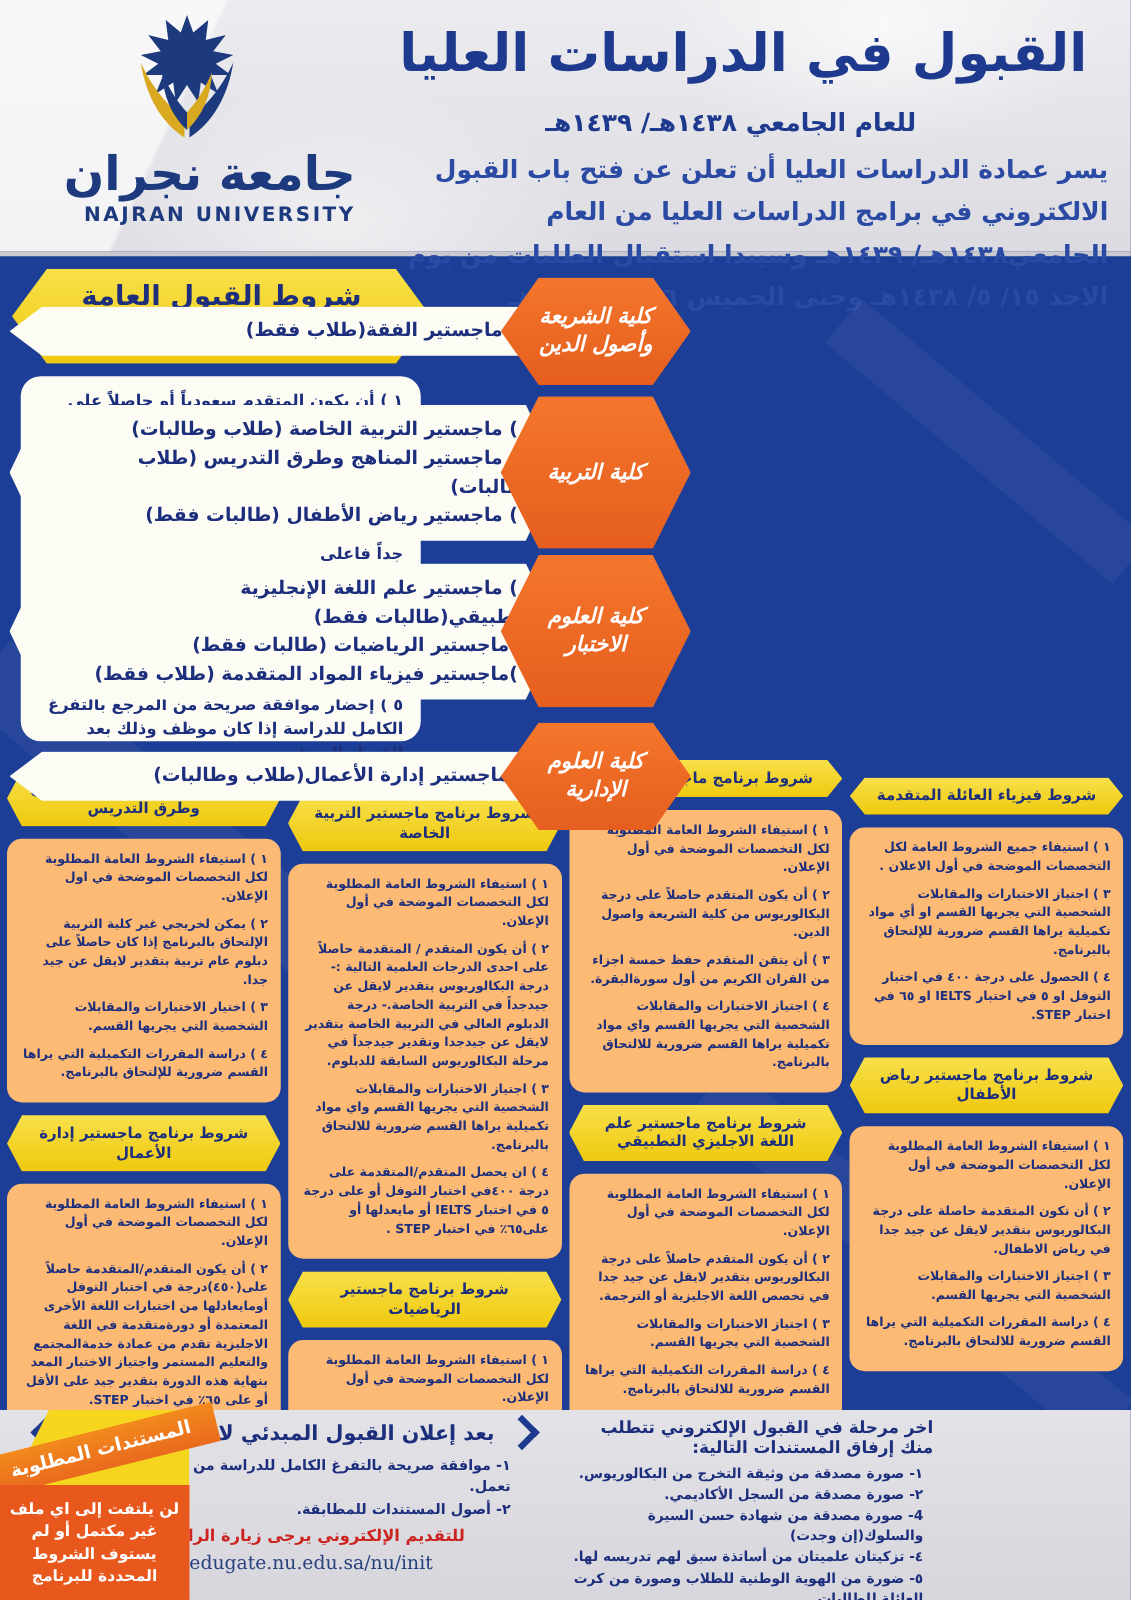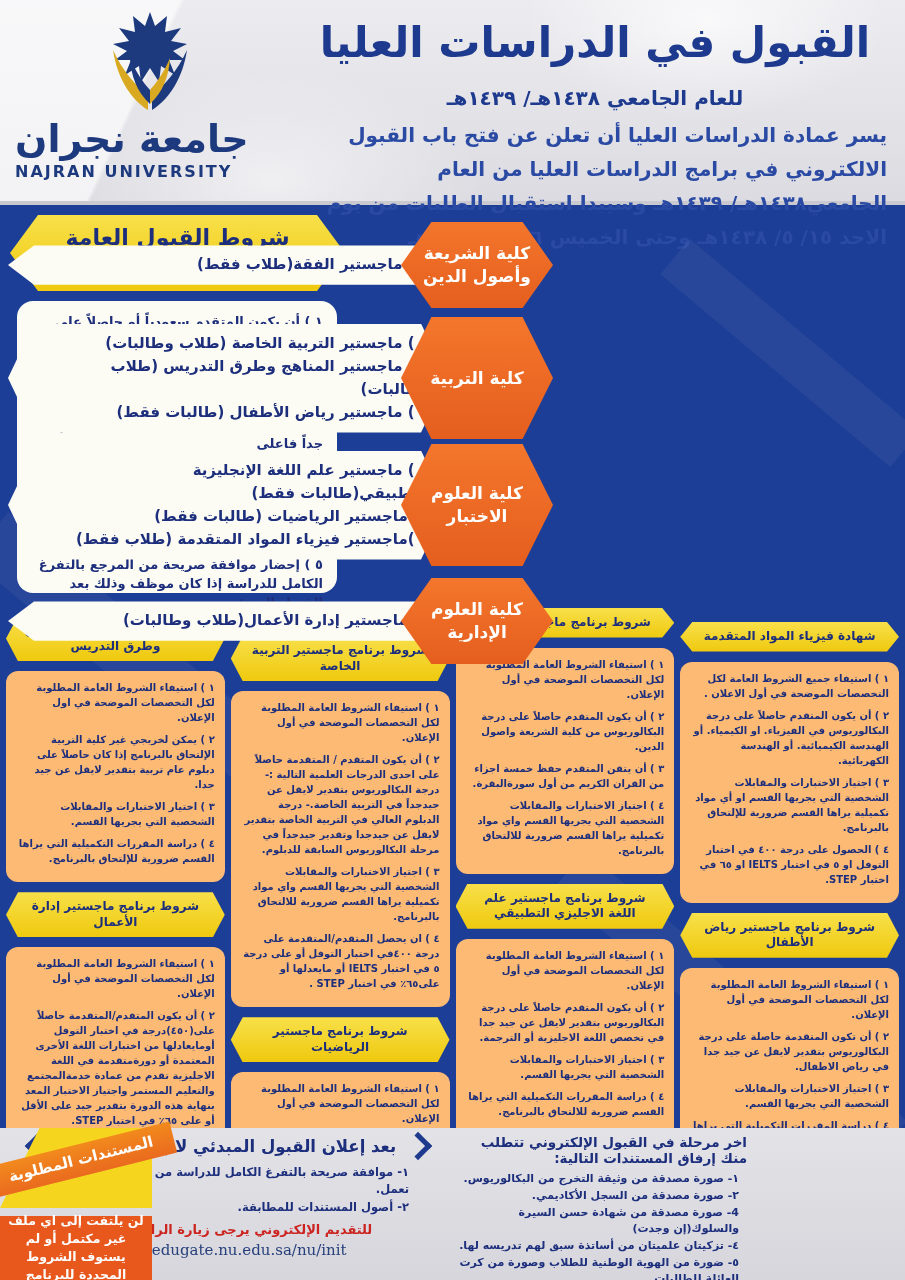--- a/index.html
+++ b/index.html
@@ -12,27 +12,27 @@
   
   .hdr{
     position:absolute; top:0; left:0; width:905px; height:205px;
     background:
       linear-gradient(115deg, rgba(255,255,255,.65) 0 18%, rgba(255,255,255,0) 18.5%),
       radial-gradient(ellipse 260px 140px at 78% 10%, rgba(255,255,255,.7), rgba(255,255,255,0) 70%),
       radial-gradient(ellipse 300px 160px at 30% 90%, rgba(255,255,255,.55), rgba(255,255,255,0) 70%),
       linear-gradient(180deg,#ececf0,#dbdbe1);
     border-bottom:4px solid #c9c9cf;
   }
-  .logo{ position:absolute; top:10px; right:620px; left:15px; height:190px; text-align:left; direction:ltr;}
+  .logo{ position:absolute; top:10px; right:620px; left:15px; height:190px; text-align:right; direction:ltr;}
   .logo svg{ display:block; margin:0 auto; }
   .logo-ar{ font-size:38px; font-weight:bold; color:#1d3a7e; line-height:1; margin-top:2px; }
   .logo-en{ font-size:16px; font-weight:bold; color:#1d3a7e; letter-spacing:2px; margin-top:4px; }
   .hdr-title{ position:absolute; top:18px; right:30px; width:560px; text-align:center;
     font-size:42px; font-weight:bold; color:#1e3a8e; }
-  .hdr-sub{ position:absolute; top:86px; right:30px; width:560px; text-align:center;
+  .hdr-sub{ position:absolute; top:86px; right:40px; width:560px; text-align:center;
     font-size:20px; font-weight:bold; color:#1e3a8e; }
   .hdr-intro{ position:absolute; top:118px; right:18px; width:590px;
     font-size:20px; font-weight:bold; color:#2a4aa4; line-height:1.7; text-align:right; }
   
   .deco{ position:absolute; background:rgba(255,255,255,.05); pointer-events:none; }
   .deco.d1{ width:420px; height:60px; transform:rotate(40deg); left:-60px; top:640px; }
   .deco.d2{ width:420px; height:50px; transform:rotate(40deg); left:520px; top:980px; }
   .deco.d3{ width:300px; height:46px; transform:rotate(40deg); left:640px; top:330px; }
 
   
@@ -58,21 +58,21 @@
     flex:1; background:#fcfcf4; margin-right:-46px; z-index:1;
     clip-path:polygon(0 50%, 26px 0, calc(100% - 26px) 0, 100% 50%, calc(100% - 26px) 100%, 26px 100%);
     direction:rtl; text-align:right; color:#1c2e7c; font-weight:bold;
     display:flex; flex-direction:column; justify-content:center;
     padding:8px 18px 8px 56px; font-size:15px; line-height:1.55;
   }
   .col-row .hex{
     width:152px; z-index:2; background:linear-gradient(180deg,#f4762c,#e55e1e);
     clip-path:polygon(0 50%, 20% 0, 80% 0, 100% 50%, 80% 100%, 20% 100%);
     display:flex; align-items:center; justify-content:center; text-align:center;
-    color:#fff; font-size:17px; font-weight:bold; line-height:1.35; padding:6px 20px;
+    color:#fff; font-size:17px; font-weight:bold; line-height:1.35; padding:6px 20px;font-style:italic;
   }
   .r1{ height:86px; } .r2{ height:114px; } .r3{ height:114px; } .r4{ height:92px; }
   .r1 .hex,.r4 .hex{ height:86px; } .r2 .hex,.r3 .hex{ height:122px; }
   
   .grid{
     position:absolute; top:608px; left:6px; width:893px; height:520px;
     display:grid; grid-template-columns:repeat(4,1fr); gap:6px; direction:ltr; overflow:hidden;
   }
   .gcol{ display:flex; flex-direction:column; gap:10px; direction:rtl; }
   .gcol.m1{ margin-top:8px; } .gcol.m2{ margin-top:28px; } .gcol.m3{ margin-top:0; } .gcol.m4{ margin-top:14px; }
@@ -107,21 +107,21 @@
   .f-right-yellow{
     position:absolute; inset:0 0 72px 0; background:#f6d51f;
     clip-path:polygon(26% 0, 100% 0, 100% 100%, 0 100%);
   }
   .f-right-band{
     position:absolute; top:16px; left:-14px; width:190px; padding:6px 0;
     background:linear-gradient(180deg,#f28a1d,#ea6a1e); transform:rotate(-14deg);
     text-align:center; color:#fff; font-size:15px; font-weight:bold; line-height:1.3;
   }
   .f-right-warn{
-    position:absolute; left:0; right:0; bottom:0; height:64px; background:#e8571c;
+    position:absolute; left:0; right:0; bottom:0; height:92px; background:#e8571c;
     color:#fff; font-size:12.5px; font-weight:bold; text-align:center;
     display:flex; align-items:center; justify-content:center; padding:4px 8px; line-height:1.45;
   }
 </style>
 </head>
 <body>
 
 <div class="poster">
 
   <div class="hdr">
@@ -239,25 +239,24 @@
       <div class="pc-box">
           <div class="list-item">١ ) استيفاء الشروط العامة المطلوبة لكل التخصصات الموضحة في أول الإعلان.</div>
           <div class="list-item">٢ ) أن يكون المتقدم حاصلاً على درجة البكالوريوس بتقدير لايقل عن جيد جدا في تخصص اللغة الاجليزية أو الترجمة.</div>
           <div class="list-item">٣ ) اجتياز الاختبارات والمقابلات الشخصية التي يجريها القسم.</div>
           <div class="list-item">٤ ) دراسة المقررات التكميلية التي يراها القسم ضرورية للالتحاق بالبرنامج.</div>
           <div class="list-item">٥ ) الحصول على درجة ٥٥٠كحد ادني في اختبار التوفلTOEFL أو على درجة ٦كحد ادنى في اختبارIELTS.</div>
         </div>
     </div>
     <div class="gcol m4">
       <div>
-        <div class="pc-head">شهادة فيزياء المواد المتقدمة</div>
+        <div class="pc-head">شروط فيزياء العائلة المتقدمة</div>
       </div>
       <div class="pc-box">
           <div class="list-item">١ ) استيفاء جميع الشروط العامة لكل التخصصات الموضحة في أول الاعلان .</div>
-          <div class="list-item">٢ ) أن يكون المتقدم حاصلاً على درجة البكالوريوس في الفيزياء. او الكيمياء. أو الهندسة الكيميائية. أو الهندسة الكهربائية.</div>
           <div class="list-item">٣ ) اجتياز الاختبارات والمقابلات الشخصية التي يجريها القسم او أي مواد تكميلية يراها القسم ضرورية للإلتحاق بالبرنامج.</div>
           <div class="list-item">٤ ) الحصول على درجة ٤٠٠ في اختبار التوفل او ٥ في اختبار IELTS او ٦٥ في اختبار STEP.</div>
         </div>
       <div>
         <div class="pc-head">شروط برنامج ماجستير رياض الأطفال</div>
       </div>
       <div class="pc-box">
           <div class="list-item">١ ) استيفاء الشروط العامة المطلوبة لكل التخصصات الموضحة في أول الإعلان.</div>
           <div class="list-item">٢ ) أن تكون المتقدمة حاصلة على درجة البكالوريوس بتقدير لايقل عن جيد جدا في رياض الاطفال.</div>
           <div class="list-item">٣ ) اجتياز الاختبارات والمقابلات الشخصية التي يجريها القسم.</div>

